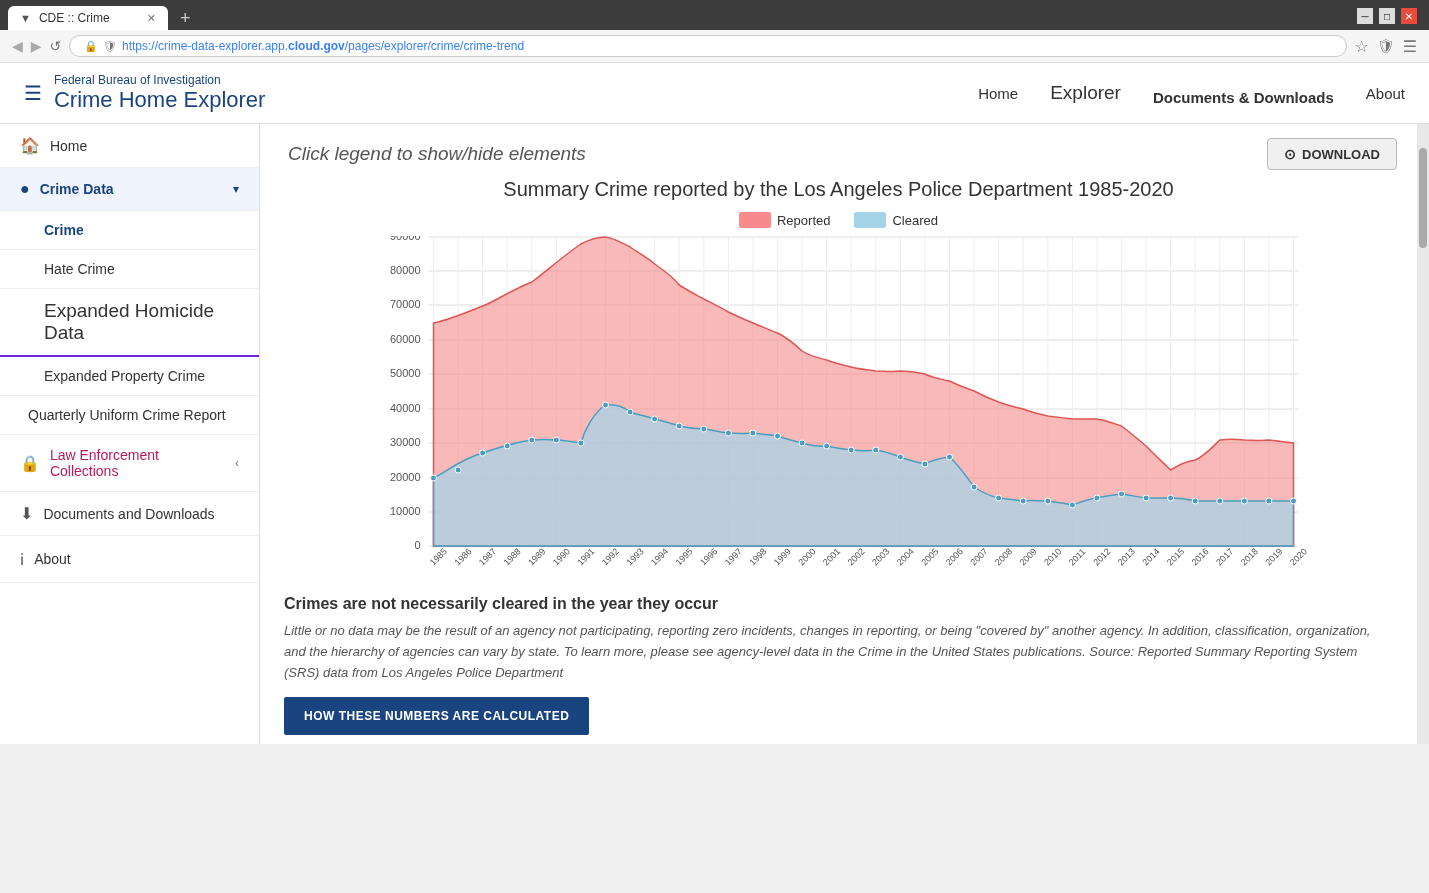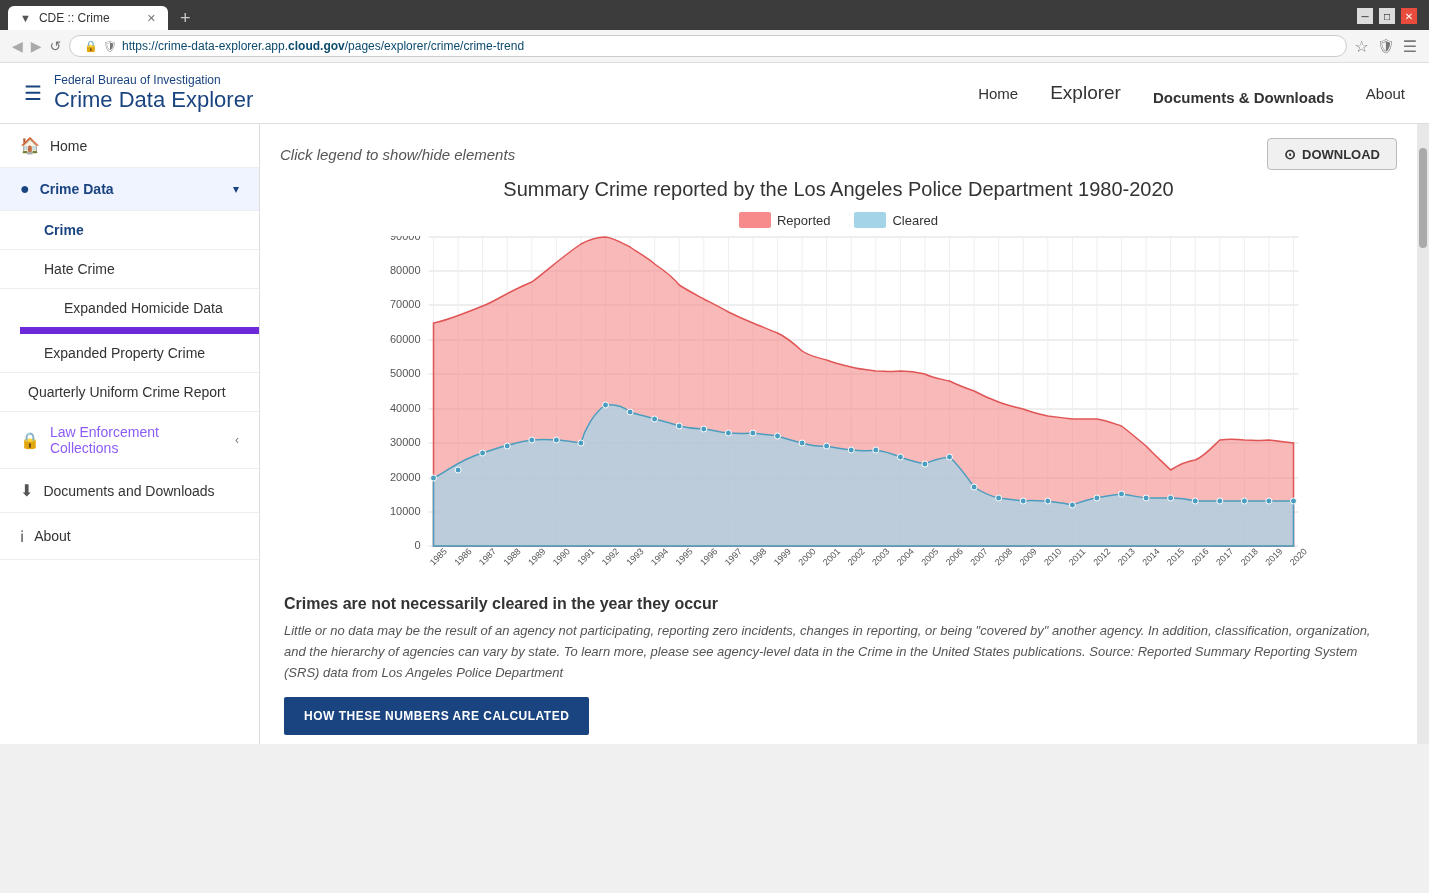--- a/index.html
+++ b/index.html
@@ -25,35 +25,35 @@
   </div>
 </div>
 
 <div style="background:#f5f5f5; border-bottom:1px solid #ddd; padding:5px 12px; display:flex; align-items:center; gap:8px;">
   <button style="background:none;border:none;cursor:pointer;color:#aaa;font-size:14px;">◀</button>
   <button style="background:none;border:none;cursor:pointer;color:#aaa;font-size:14px;">▶</button>
   <button style="background:none;border:none;cursor:pointer;color:#777;font-size:14px;">↺</button>
   <div style="flex:1;border:1px solid #ccc;border-radius:20px;padding:3px 14px;font-size:12px;display:flex;align-items:center;gap:5px;background:#fff;">
     <span style="color:#777;font-size:11px;">🔒</span>
     <span style="color:#777;font-size:11px;">🛡</span>
-    <span style="font-size:12px;color:#0c4a6e;">
+    <span style="font-size:12px;color:#3b82f6;">
       <span>https://crime-data-explorer.app.</span><strong>cloud.gov</strong><span>/pages/explorer/crime/crime-trend</span>
     </span>
   </div>
   <button style="background:none;border:none;cursor:pointer;color:#777;font-size:16px;">☆</button>
   <button style="background:none;border:none;cursor:pointer;color:#777;font-size:14px;">🛡</button>
   <button style="background:none;border:none;cursor:pointer;color:#777;font-size:16px;">☰</button>
 </div>
 
 <div style="background:#fff;border-bottom:1px solid #ddd;padding:10px 24px;display:flex;align-items:center;justify-content:space-between;">
   <div style="display:flex;align-items:center;gap:12px;">
     <span style="color:#1a4480;font-size:20px;cursor:pointer;">☰</span>
     <div>
       <div style="font-size:12px;color:#1a4480;">Federal Bureau of Investigation</div>
-      <div style="font-size:22px;color:#1a4480;font-weight:400;">Crime Data Explorer</div>
+      <div style="font-size:22px;color:#1a4480;font-weight:400;">Crime Home Explorer</div>
     </div>
   </div>
   <nav style="display:flex;gap:32px;align-items:center;">
     <a href="#" style="text-decoration:none;color:#333;font-size:15px;">Home</a>
     <a href="#" style="text-decoration:none;color:#333;font-size:19px;">Explorer</a>
     <a href="#" style="text-decoration:none;color:#333;font-size:15px;font-weight:600;margin-top:8px;">Documents &amp; Downloads</a>
     <a href="#" style="text-decoration:none;color:#333;font-size:15px;">About</a>
   </nav>
 </div>
 
@@ -72,59 +72,59 @@
       <span style="margin-left:auto;font-size:12px;color:#1a4480;">▾</span>
     </div>
 
     <div>
       <div style="padding:11px 20px 11px 44px;cursor:pointer;border-bottom:1px solid #eee;font-size:14px;color:#1a4480;font-weight:700;">
         <span>Crime</span>
       </div>
       <div style="padding:11px 20px 11px 44px;cursor:pointer;border-bottom:1px solid #eee;font-size:14px;color:#333;">
         <span>Hate Crime</span>
       </div>
-      <div style="padding:11px 20px 11px 44px;cursor:pointer;border-bottom:7px solid #6d28d9;font-size:14px;color:#333;margin-left:20px;">
+      <div style="padding:11px 20px 11px 44px;cursor:pointer;border-bottom:2px solid #6d28d9;font-size:19px;color:#333;">
         <span>Expanded Homicide Data</span>
       </div>
       <div style="padding:11px 20px 11px 44px;cursor:pointer;border-bottom:1px solid #eee;font-size:14px;color:#333;">
         <span>Expanded Property Crime</span>
       </div>
       <div style="padding:11px 20px 11px 28px;cursor:pointer;border-bottom:1px solid #eee;font-size:14px;color:#333;">
         <span>Quarterly Uniform Crime Report</span>
       </div>
     </div>
 
     <div style="padding:12px 20px;cursor:pointer;display:flex;align-items:center;gap:10px;border-bottom:1px solid #eee;font-size:14px;">
       <span style="font-size:16px;color:#555;">🔒</span>
-      <span style="color:#8b5cf6;">Law Enforcement Collections</span>
+      <span style="color:#be185d;">Law Enforcement Collections</span>
       <span style="margin-left:auto;font-size:12px;color:#777;">‹</span>
     </div>
 
     <div style="padding:12px 20px;cursor:pointer;display:flex;align-items:center;gap:10px;border-bottom:1px solid #eee;font-size:14px;">
       <span style="font-size:16px;color:#555;">⬇</span>
       <span style="color:#333;">Documents and Downloads</span>
     </div>
 
     <div style="padding:12px 20px;cursor:pointer;display:flex;align-items:center;gap:10px;border-bottom:1px solid #eee;font-size:14px;">
       <span style="font-size:16px;color:#555;">ℹ</span>
       <span style="color:#333;">About</span>
     </div>
   </div>
 
   <div style="flex:1;overflow-y:auto;background:#fff;padding:14px 20px 24px;">
 
     <div style="display:flex;justify-content:space-between;align-items:center;margin-bottom:6px;">
-      <span style="font-size:15px;color:#555;font-style:italic;">Click legend to show/hide elements</span>
+      <span style="font-size:19px;color:#555;font-style:italic;margin-left:8px;">Click legend to show/hide elements</span>
       <button style="background:#f0f0f0;border:1px solid #bbb;border-radius:4px;padding:7px 16px;cursor:pointer;display:flex;align-items:center;gap:6px;font-size:13px;font-weight:700;color:#333;">
         <span style="font-size:14px;">⊙</span>
         <span>DOWNLOAD</span>
       </button>
     </div>
 
-    <div style="text-align:center;font-size:20px;font-weight:400;color:#333;margin:6px 0 10px;line-height:1.3;">Summary Crime reported by the Los Angeles Police Department 1980-2020</div>
+    <div style="text-align:center;font-size:20px;font-weight:400;color:#333;margin:6px 0 10px;line-height:1.3;">Summary Crime reported by the Los Angeles Police Department 1985-2020</div>
 
     <div style="display:flex;justify-content:center;gap:24px;margin-bottom:8px;">
       <div style="display:flex;align-items:center;gap:6px;font-size:13px;cursor:pointer;">
         <div style="width:32px;height:16px;background:#f78b8b;border-radius:2px;"></div>
         <span>Reported</span>
       </div>
       <div style="display:flex;align-items:center;gap:6px;font-size:13px;cursor:pointer;">
         <div style="width:32px;height:16px;background:#a3d4e8;border-radius:2px;"></div>
         <span>Cleared</span>
       </div>

